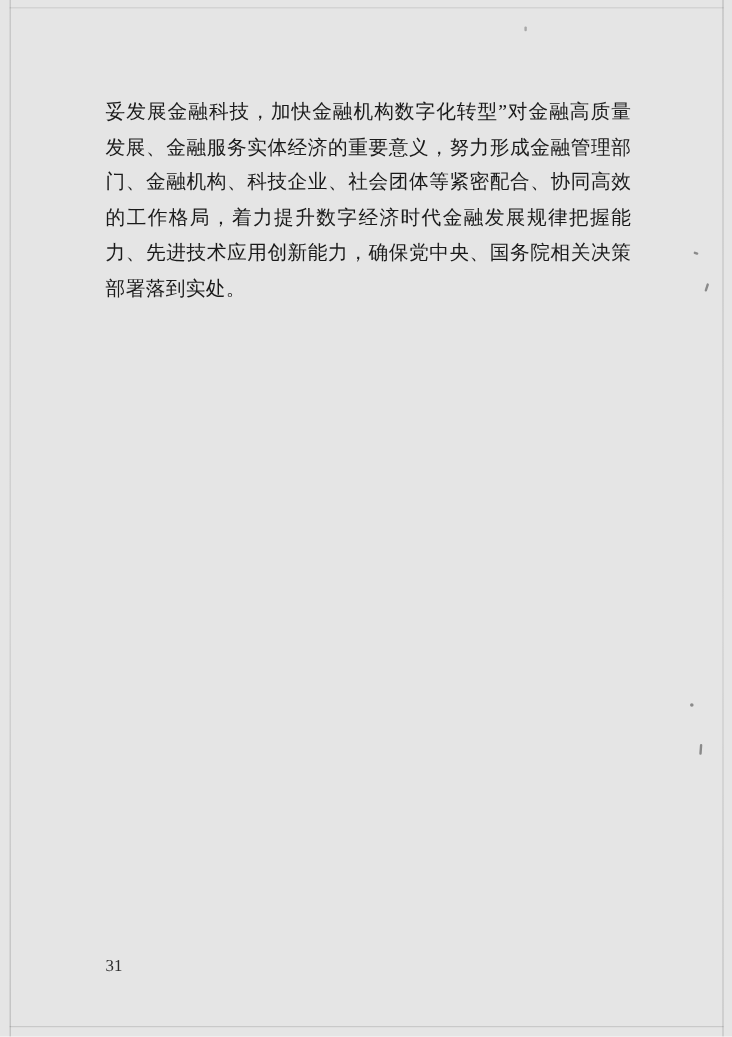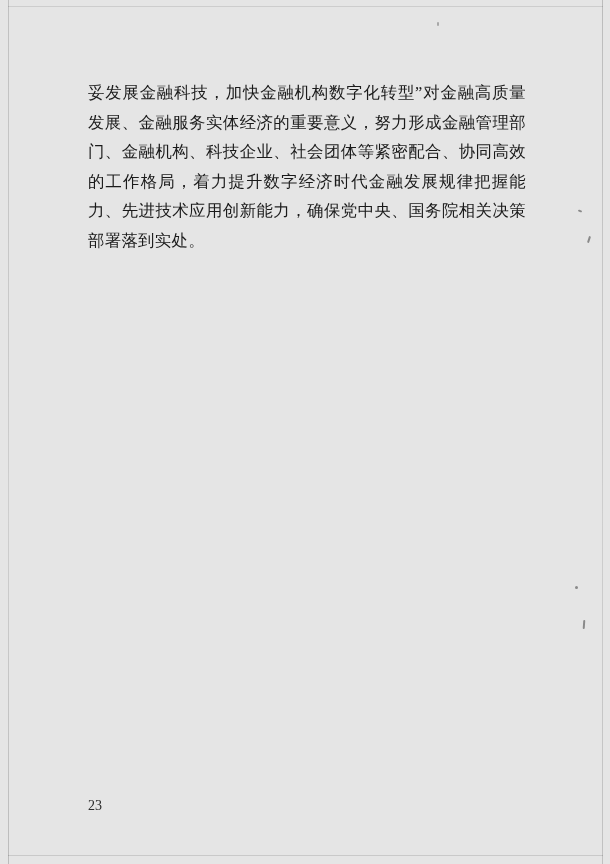--- a/index.html
+++ b/index.html
@@ -93,21 +93,21 @@
 
 <div class="page">
 
   <div class="scan-edge-left"></div>
   <div class="scan-edge-right"></div>
   <div class="scan-edge-top"></div>
   <div class="scan-edge-bottom"></div>
 
   <div class="body-text">妥发展金融科技，加快金融机构数字化转型”对金融高质量发展、金融服务实体经济的重要意义，努力形成金融管理部门、金融机构、科技企业、社会团体等紧密配合、协同高效的工作格局，着力提升数字经济时代金融发展规律把握能力、先进技术应用创新能力，确保党中央、国务院相关决策部署落到实处。</div>
 
-  <div class="page-number">23</div>
+  <div class="page-number">31</div>
 
   <div class="speckle mark-e"></div>
   <div class="speckle mark-a"></div>
   <div class="speckle mark-b"></div>
   <div class="speckle mark-c"></div>
   <div class="speckle mark-d"></div>
 
 </div>
 
 </body></html>

